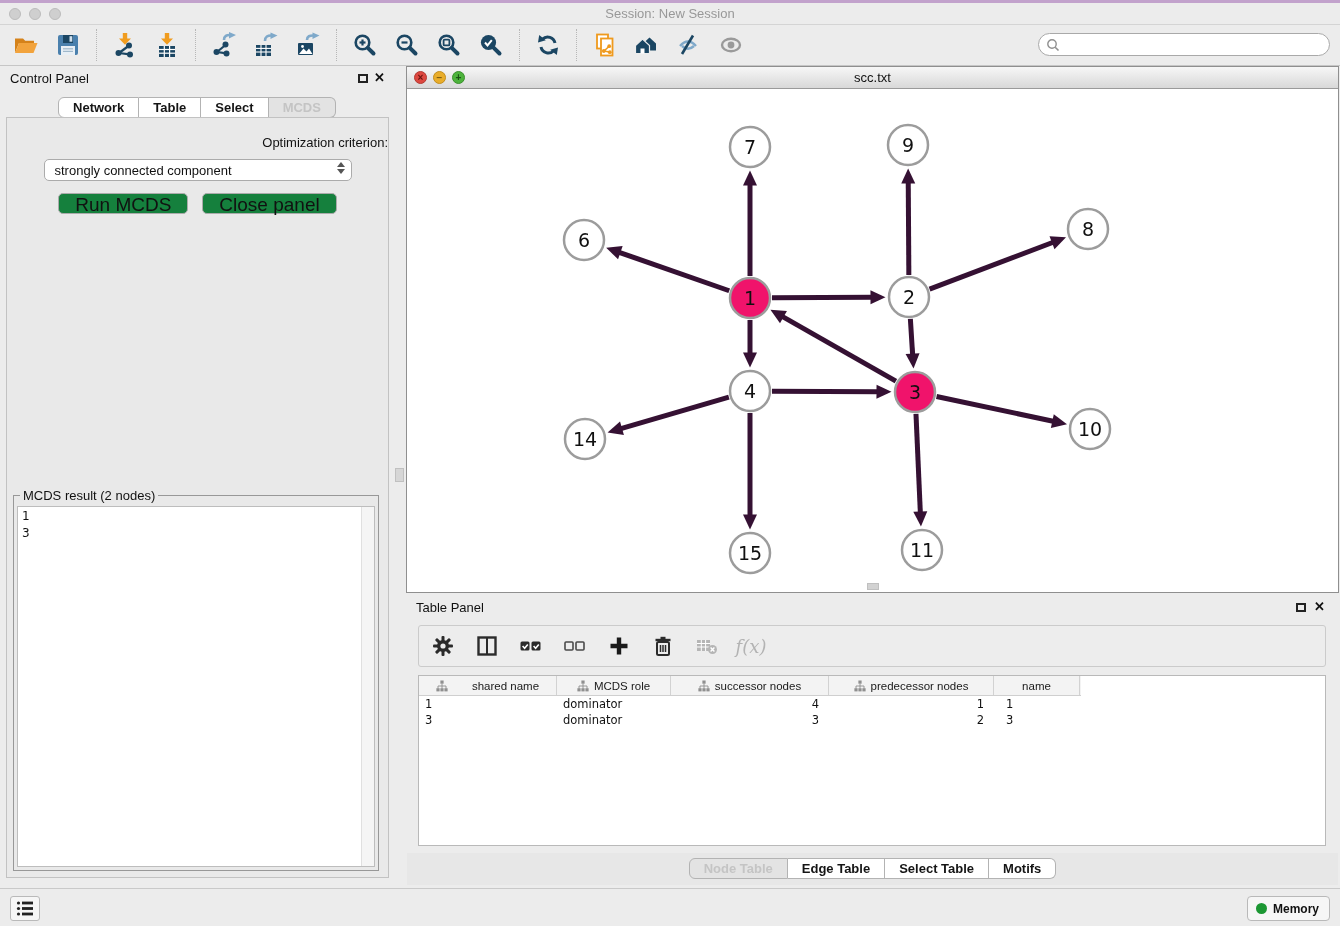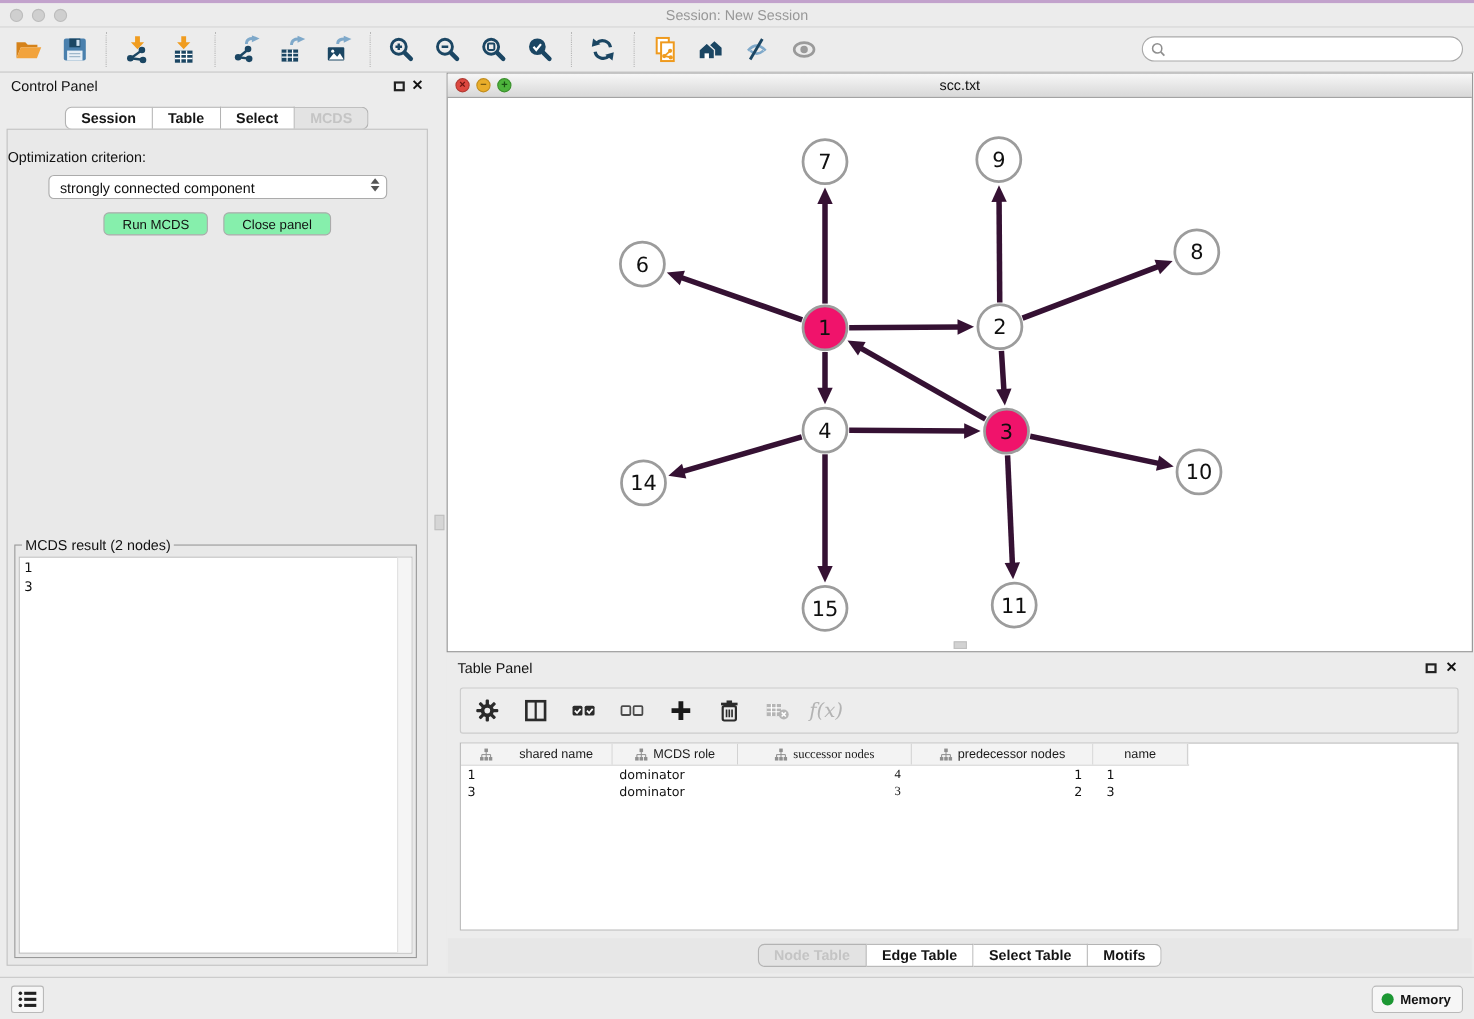--- a/index.html
+++ b/index.html
@@ -25,28 +25,28 @@
 .float-icon{position:absolute;top:8px;width:10px;height:9px;border:2px solid #222;}
 .close-x{position:absolute;top:5px;font-size:13px;font-weight:bold;color:#111;line-height:14px;}
 .cp-float{right:26px;} .cp-close{right:9px;}
 .seg-tabs{display:flex;}
 .cp-tabs{position:absolute;top:31px;left:0;right:0;display:flex;justify-content:center;}
 .seg-tab{height:21px;line-height:20px;padding:0 14px;background:#fff;border:1px solid #b3b3b3;border-left:none;font-size:13px;font-weight:bold;color:#151515;cursor:default;}
 .seg-tab:first-child{border-left:1px solid #b3b3b3;border-radius:6px 0 0 6px;}
 .seg-tab:last-child{border-radius:0 6px 6px 0;}
 .seg-tab.active{background:#e3e3e3;color:#c4c4c4;}
 .cp-body{position:absolute;left:6px;right:5px;top:51px;bottom:4px;background:#e9e9e9;border:1px solid #c2c2c2;}
-.opt-label{margin-top:17px;text-align:left;font-size:13px;color:#111;}
+.opt-label{margin-top:17px;text-align:right;font-size:13px;color:#111;}
 .dropdown{position:relative;margin:9px auto 0 auto;width:308px;height:22px;background:#fff;border:1px solid #ababab;border-radius:5px;display:flex;align-items:center;padding-left:10px;font-size:13px;color:#111;text-align:center;}
 .stepper{position:absolute;right:6px;top:2px;display:flex;flex-direction:column;gap:2px;}
 .stepper i{display:block;width:0;height:0;border-left:4px solid transparent;border-right:4px solid transparent;}
 .stepper .up{border-bottom:5px solid #555;}
 .stepper .dn{border-top:5px solid #555;}
 .btn-row{margin-top:12px;display:flex;justify-content:center;gap:14px;}
-.mac-btn{height:21px;padding:0 16px;background:#86efac;border:1px solid #ababab;border-radius:5px;font-size:12px;color:#111;font-family:"Liberation Sans",sans-serif;}
+.mac-btn{height:21px;padding:0 16px;background:#15803d;border:1px solid #ababab;border-radius:5px;font-size:19px;color:#111;font-family:"Liberation Sans",sans-serif;}
 .result-group{position:absolute;left:6px;right:9px;top:377px;bottom:6px;border:1px solid #989898;}
 .grp-label{position:absolute;top:-8px;left:6px;background:#e9e9e9;padding:0 3px;font-size:13px;color:#111;}
 .result-inner{position:absolute;left:3px;right:3px;top:10px;bottom:3px;background:#fff;border:1px solid #bdbdbd;}
 .result-text{position:absolute;inset:0 14px 0 0;padding:1px 4px;font-family:"DejaVu Sans",sans-serif;font-size:12px;line-height:17px;color:#111;white-space:pre;}
 .result-scroll{position:absolute;top:0;right:0;bottom:0;width:13px;background:#f5f5f5;border-left:1px solid #e0e0e0;}
 
 .v-grip{position:absolute;left:395px;top:468px;width:9px;height:14px;background:#d6d6d6;border:1px solid #c0c0c0;}
 
 .network-window{position:absolute;left:406px;top:66px;width:933px;height:527px;background:#fff;border:1px solid #8f8f8f;}
 .net-titlebar{height:22px;background:linear-gradient(#f7f7f7,#d8d8d8);border-bottom:1px solid #9a9a9a;position:relative;}
@@ -60,21 +60,21 @@
 .h-grip{position:absolute;bottom:2px;left:50%;margin-left:-6px;width:12px;height:7px;background:#d2d2d2;border:1px solid #c0c0c0;}
 
 .table-panel{position:absolute;left:406px;top:595px;width:933px;height:291px;background:#ececec;}
 .tp-float{right:33px;} .tp-close{right:14px;}
 .tp-toolbar{position:absolute;left:12px;right:13px;top:30px;height:42px;border:1px solid #cbcbcb;border-radius:3px;display:flex;align-items:center;gap:16px;padding-left:10px;background:#ededed;}
 .tp-btn{width:28px;height:28px;border:none;background:transparent;display:flex;align-items:center;justify-content:center;}
 .fx{font-family:"DejaVu Serif",serif;font-style:italic;font-size:18px;color:#b3b3b3;}
 .tbl{position:absolute;left:12px;right:13px;top:80px;height:171px;background:#fff;border:1px solid #b9b9b9;overflow:hidden;}
 .tbl-head{display:flex;height:20px;background:#f3f3f3;width:662px;border-bottom:1px solid #cfcfcf;}
 .th{display:flex;align-items:center;justify-content:center;gap:5px;border-right:1px solid #d2d2d2;font-size:11.5px;color:#1a1a1a;background:#f3f3f3;}
-.c0{width:138px;gap:24px;} .c1{width:114px;} .c2{width:158px;font-family:Liberation Serif, serif;} .c3{width:165px;} .c4{width:86px;}
+.c0{width:138px;gap:24px;} .c1{width:114px;} .c2{width:158px;} .c3{width:165px;} .c4{width:86px;}
 .tr{display:flex;height:16px;font-family:"DejaVu Sans",sans-serif;font-size:11.5px;color:#111;}
 .td{display:flex;align-items:center;padding:0 6px;}
 .td.c2,.td.c3{justify-content:flex-end;padding-right:10px;}
 .td.c4{padding-left:12px;}
 .tab-band{position:absolute;left:1px;right:1px;bottom:1px;height:32px;background:#e7e7e7;}
 .tbl-tabs{position:absolute;left:0;right:0;bottom:7px;display:flex;justify-content:center;}
 
 .statusbar{position:absolute;left:0;right:0;top:888px;height:38px;background:#ececec;border-top:1px solid #c9c9c9;}
 .console-btn{position:absolute;left:10px;top:7px;width:30px;height:25px;background:#f6f6f6;border:1px solid #b9b9b9;border-radius:3px;display:flex;align-items:center;justify-content:center;}
 .memory-btn{position:absolute;right:10px;top:7px;height:25px;padding:0 10px 0 8px;background:#f6f6f6;border:1px solid #b9b9b9;border-radius:4px;display:flex;align-items:center;gap:6px;font-size:12px;color:#111;font-family:"Liberation Sans",sans-serif;font-weight:bold;}
@@ -256,21 +256,21 @@
   </div>
 
   <div class="control-panel">
     <div class="panel-head">
       <span class="ptitle">Control Panel</span>
       <span class="float-icon cp-float"></span>
       <span class="close-x cp-close">✕</span>
     </div>
     <div class="cp-tabs">
         <div class="seg-tabs" id="cpTabs">
-          <span class="seg-tab">Session</span>
+          <span class="seg-tab">Network</span>
           <span class="seg-tab">Table</span>
           <span class="seg-tab">Select</span>
           <span class="seg-tab active">MCDS</span>
         </div>
       </div>
     <div class="cp-body">
       <div class="opt-label">Optimization criterion:</div>
       <div class="dropdown">
         <span>strongly connected component</span>
         <span class="stepper">

